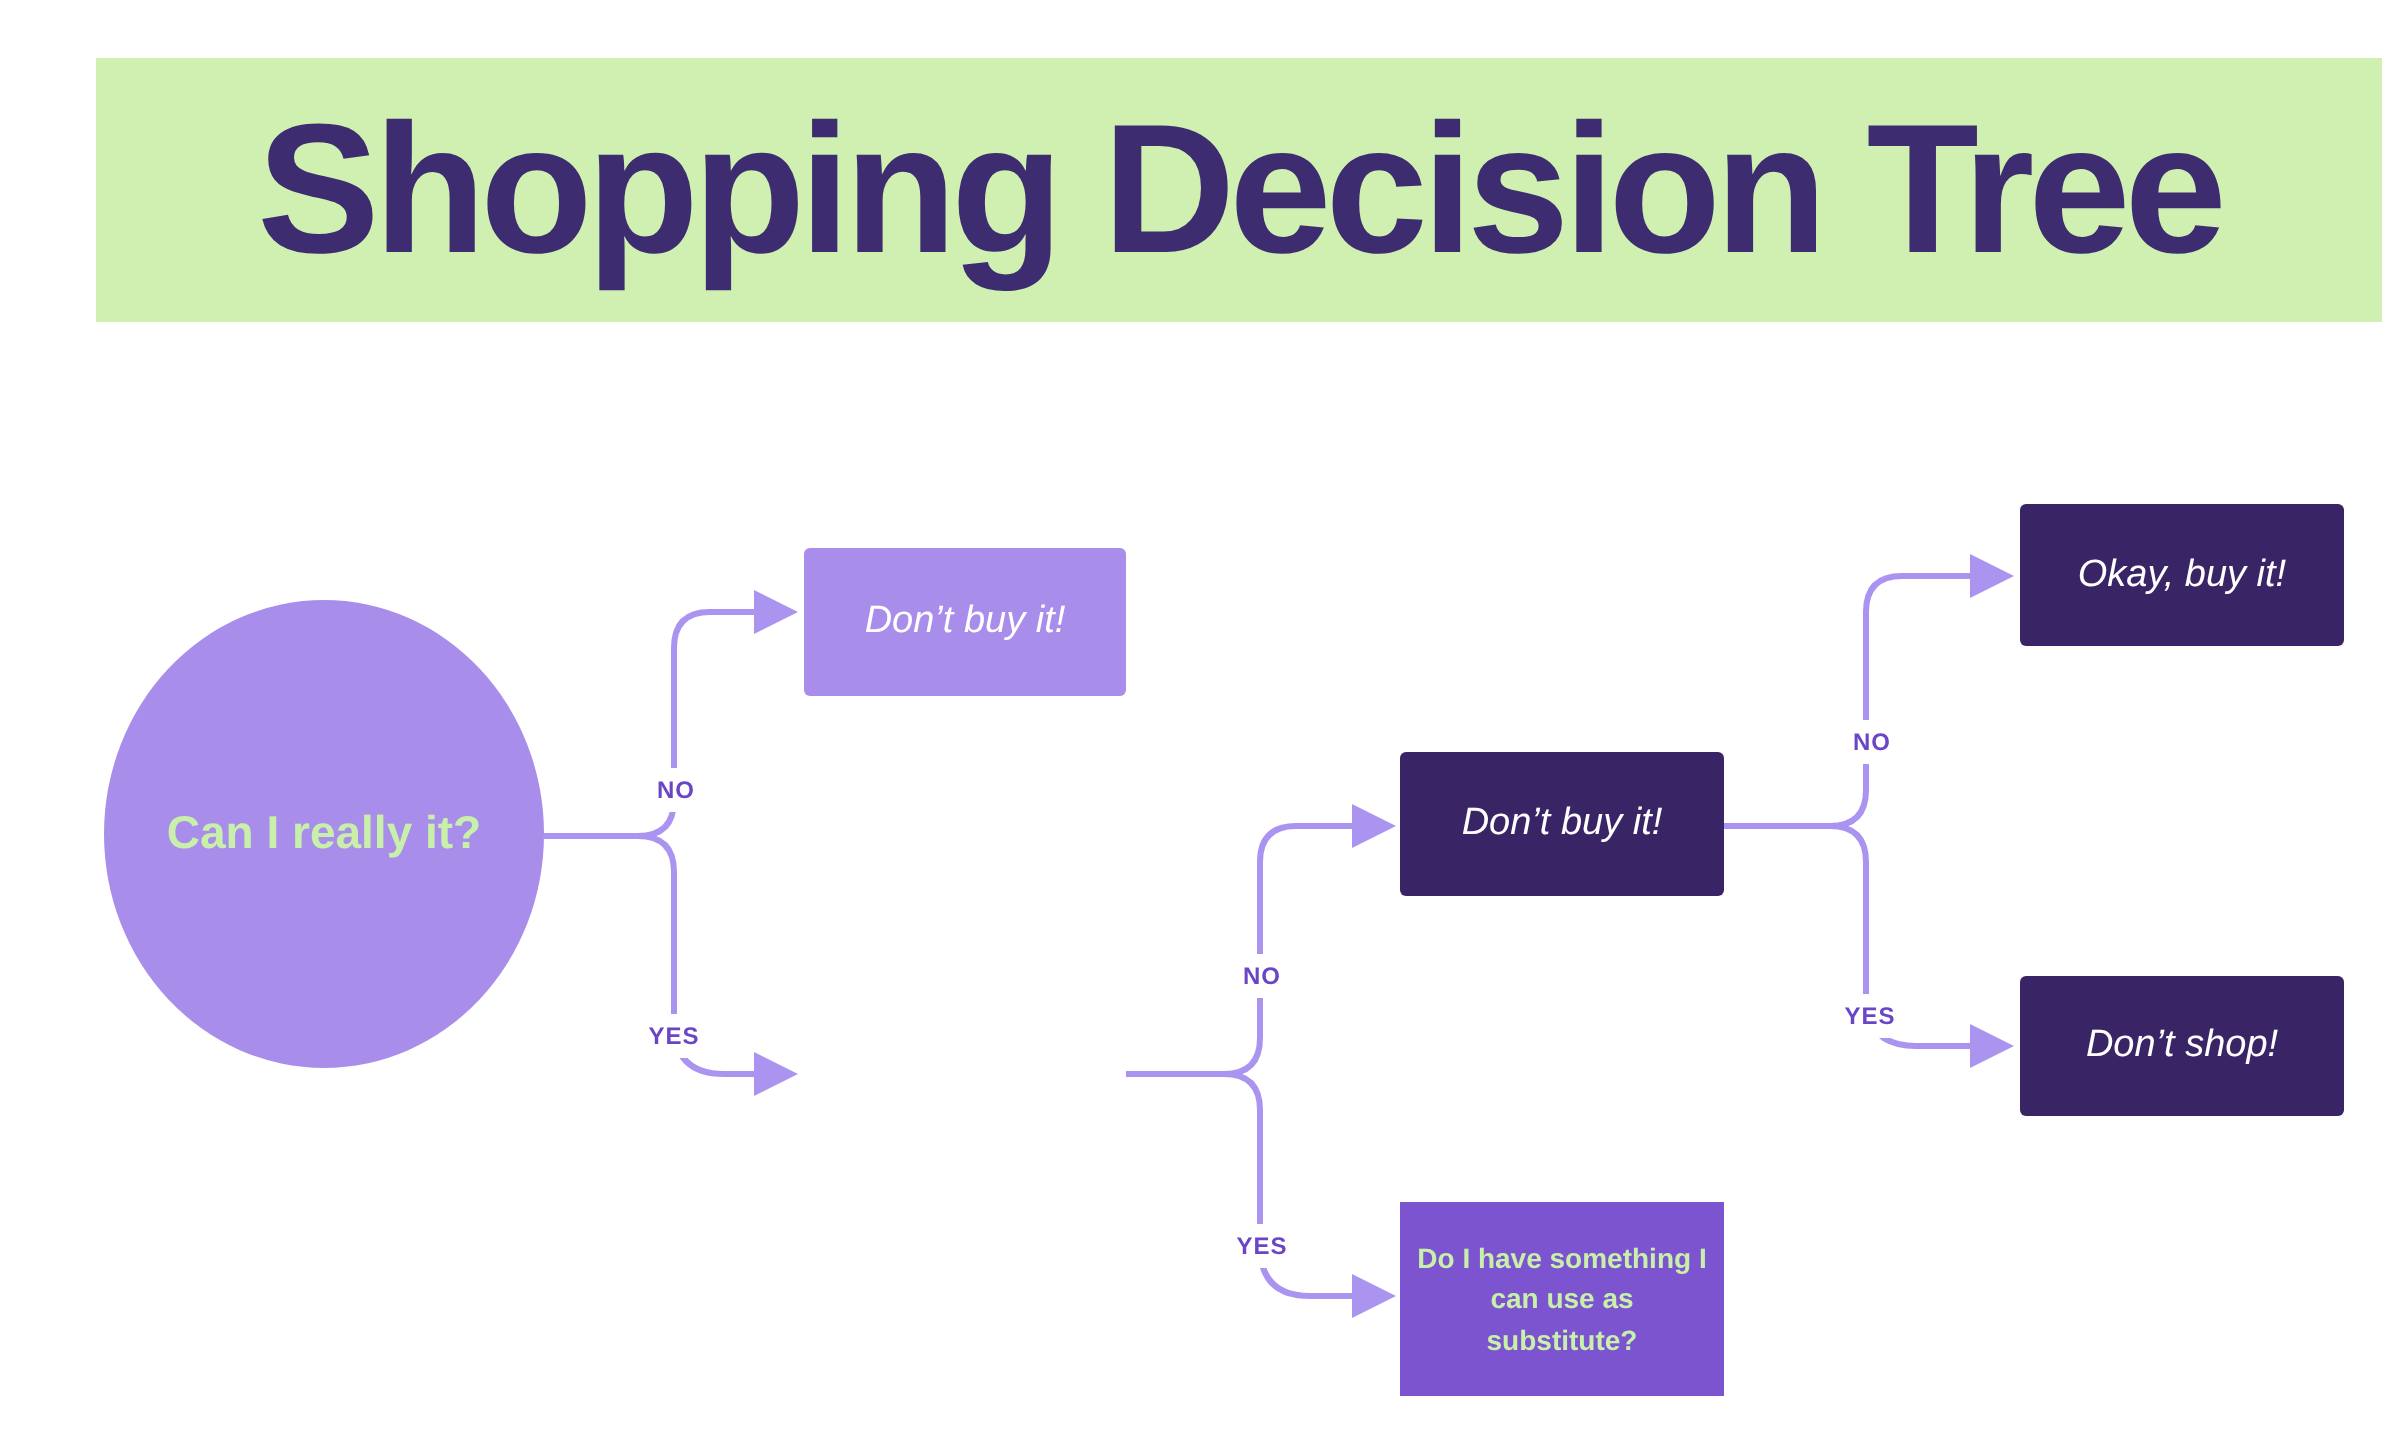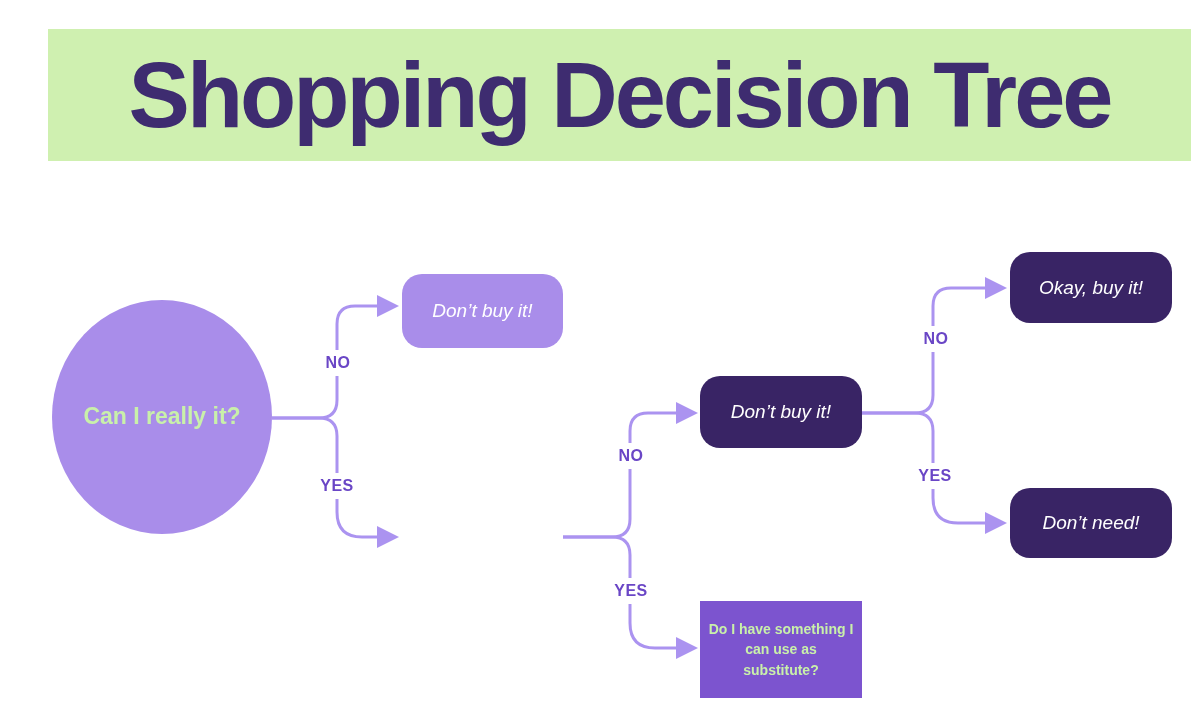--- a/index.html
+++ b/index.html
@@ -50,21 +50,21 @@
   }
   .node-circle {
     left: 52px; top: 300px; width: 220px; height: 234px;
     border-radius: 50%;
     background: var(--light-purple);
     color: var(--green-text);
     font-weight: bold; font-size: 23px; line-height: 1.35;
     padding: 0 30px;
   }
   .node-rounded {
-    border-radius: 20px;
+    border-radius: 3px;
     color: var(--white-text);
     font-style: italic; font-size: 19px;
     padding: 0 10px;
   }
   .node-light { background: var(--light-purple); }
   .node-dark  { background: var(--dark-purple); }
   .node-rect {
     background: var(--light-purple);
     color: var(--green-text);
     font-weight: bold; font-size: 18px; line-height: 1.4;
@@ -82,24 +82,25 @@
   #node-substitute     { left: 700px; top: 601px; width: 162px; height: 97px; }
   #node-okay-buy       { left: 1010px; top: 252px; width: 162px; height: 71px; }
   #node-dont-shop      { left: 1010px; top: 488px; width: 162px; height: 70px; }
 
   
   .edge-label {
     position: absolute;
     transform: translate(-50%, -50%);
     background: var(--page-bg);
     color: var(--label-text);
-    font-weight: bold; font-size: 16px;
+    font-weight: bold; font-size: 12px;
     letter-spacing: 0.5px;
     padding: 4px 3px;
     white-space: nowrap;
+    margin-top: 32px;
   }
   #edge-label-no1  { left: 338px; top: 363px; }
   #edge-label-yes1 { left: 337px; top: 486px; }
   #edge-label-no2  { left: 631px; top: 456px; }
   #edge-label-yes2 { left: 631px; top: 591px; }
   #edge-label-no3  { left: 936px; top: 339px; }
   #edge-label-yes3 { left: 935px; top: 476px; }
 </style>
 </head>
 <body>
@@ -146,21 +147,21 @@
 
   <div class="node node-rect-medium" id="node-substitute">
     <span>Do I have something I can use as substitute?</span>
   </div>
 
   <div class="node node-rounded node-dark" id="node-okay-buy">
     <span>Okay, buy it!</span>
   </div>
 
   <div class="node node-rounded node-dark" id="node-dont-shop">
-    <span>Don’t need!</span>
+    <span>Don’t shop!</span>
   </div>
 
   <span class="edge-label" id="edge-label-no1">NO</span>
   <span class="edge-label" id="edge-label-yes1">YES</span>
   <span class="edge-label" id="edge-label-no2">NO</span>
   <span class="edge-label" id="edge-label-yes2">YES</span>
   <span class="edge-label" id="edge-label-no3">NO</span>
   <span class="edge-label" id="edge-label-yes3">YES</span>
 
 </div>

